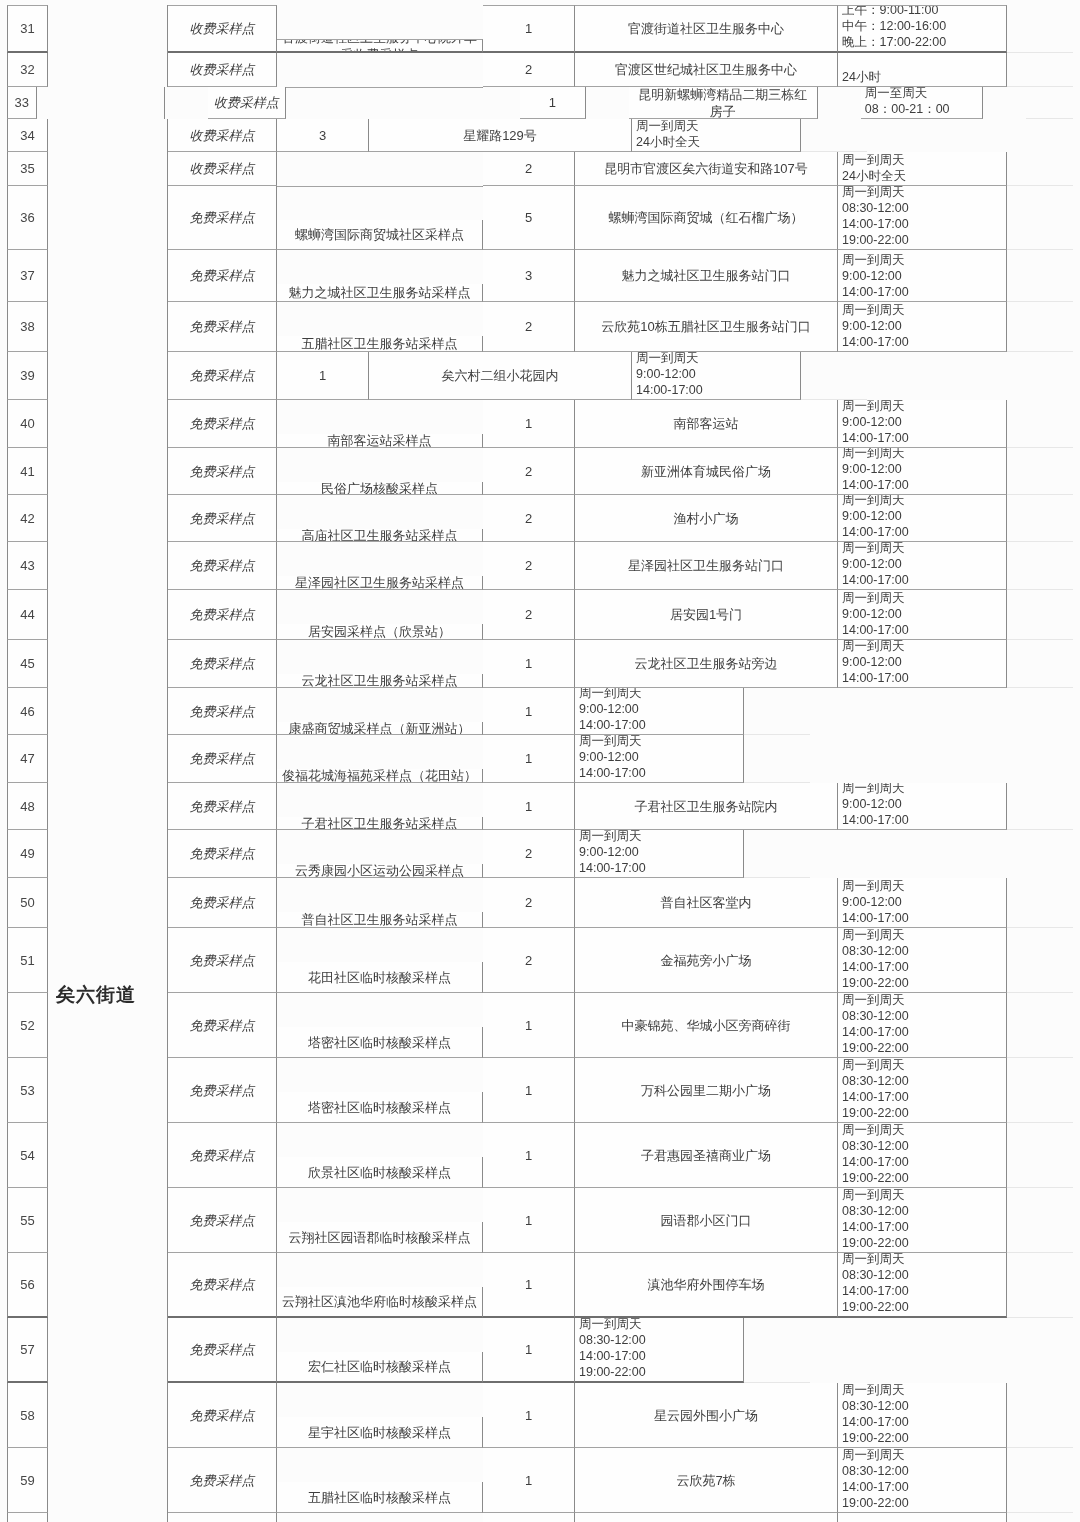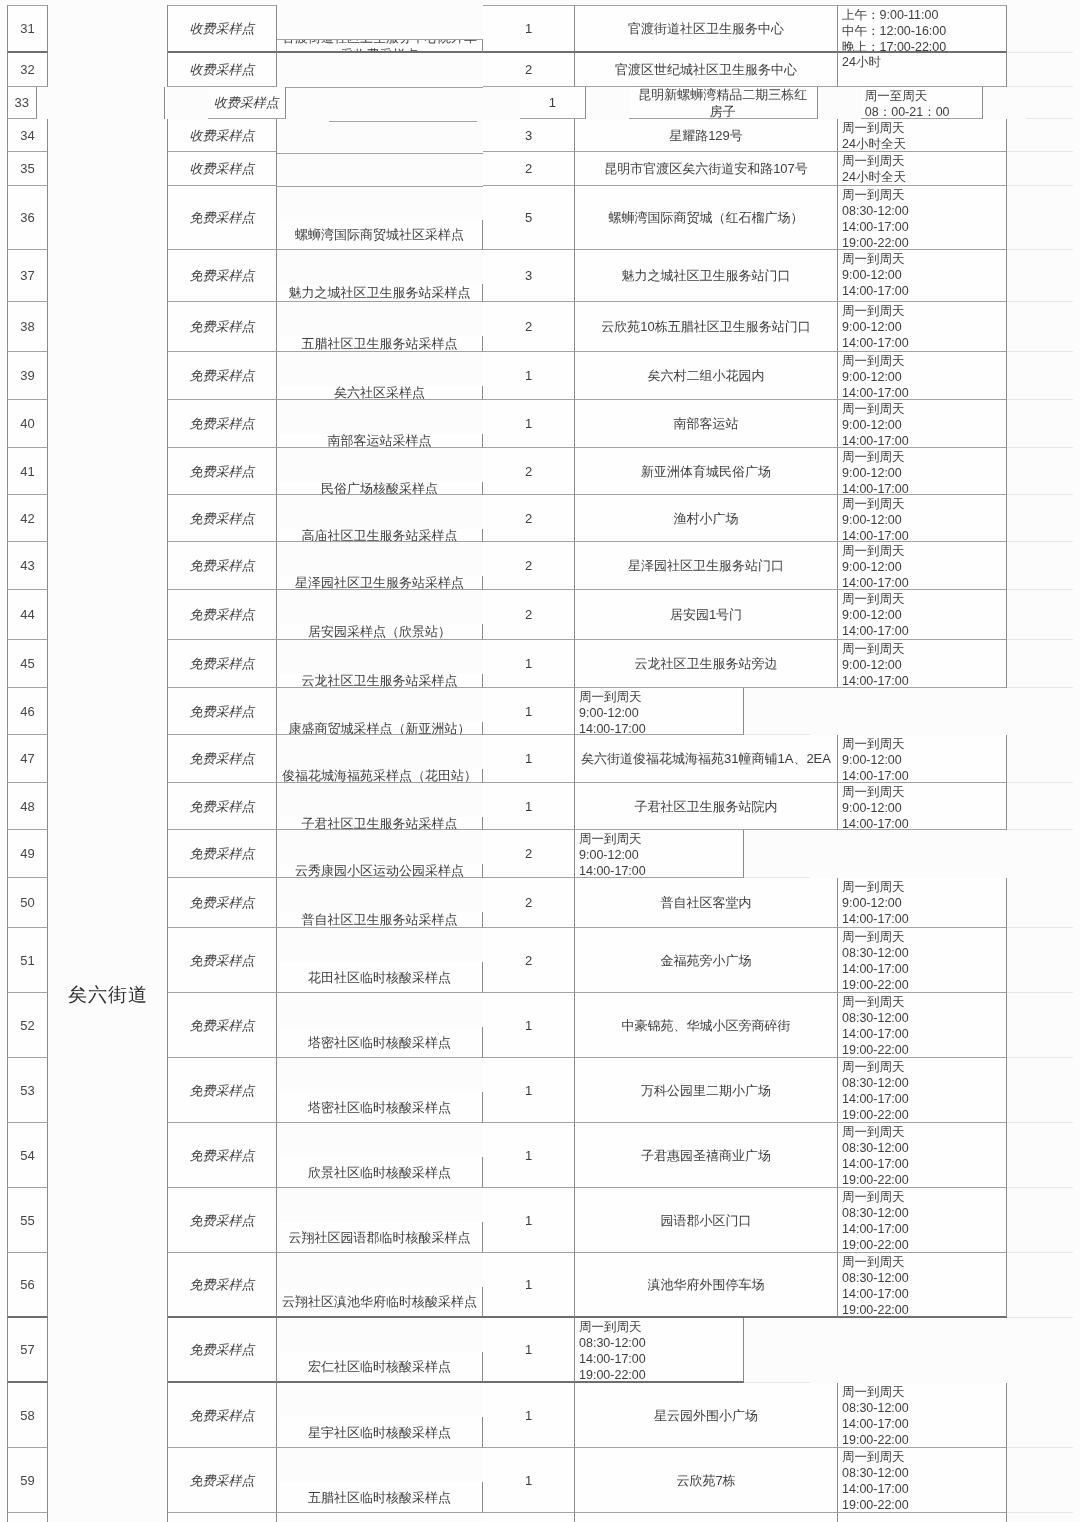--- a/index.html
+++ b/index.html
@@ -23,32 +23,32 @@
   .row.first .cell{border-top:1px solid #a3a3a3;}
   .row.thick-bottom .cell{border-bottom:2px solid #6e6e6e;}
   .c-no{width:41px;border-left:1px solid #8a8a8a;color:#464646;}
   .c-sp{width:120px;border-bottom:none !important;border-top:none !important;background:transparent;}
   .c-type{width:109px;font-style:italic;}
   .c-name{width:206px;padding:0 4px;margin-top:34px;}
   .c-count{width:92px;}
   .c-addr{width:263px;padding:0 4px;}
   .c-hours{
     width:169px;text-align:left;padding:1px 4px;
-    font-size:12.5px;line-height:16px;justify-content:flex-start;
+    font-size:12.5px;line-height:16px;justify-content:flex-end;
   }
   .c-gutter{
     width:66px;background:transparent;
     border-right:none;border-top:none !important;
     border-bottom:1px solid #e7e7e7;
   }
   .row.thick-bottom .c-gutter{border-bottom:1px solid #e7e7e7;}
   .street-overlay{
-    position:absolute;left:48px;top:975px;width:120px;height:40px;
+    position:absolute;left:36px;top:975px;width:120px;height:40px;
     display:flex;align-items:center;justify-content:center;
-    font-size:19px;font-weight:normal;color:#2c2c2c;letter-spacing:1px;
+    font-size:19px;font-weight:bold;color:#2c2c2c;letter-spacing:1px;
     pointer-events:none;
   }
 </style>
 </head>
 <body>
 
 <div class="screen">
   <div class="table" id="table">
       <div class="row first thick-bottom" style="height: 48px;">
         <div class="cell c-no">31</div>
@@ -86,21 +86,20 @@
         <div class="cell c-hours">
           <div>周一至周天</div>
           <div>08：00-21：00</div>
         </div>
         <div class="cell c-gutter"></div>
       </div>
       <div class="row" style="height: 33px;">
         <div class="cell c-no">34</div>
         <div class="cell c-sp"></div>
         <div class="cell c-type">收费采样点</div>
-        <div class="cell c-name">昆明市第一人民医院星耀医院</div>
         <div class="cell c-count">3</div>
         <div class="cell c-addr">星耀路129号</div>
         <div class="cell c-hours">
           <div>周一到周天</div>
           <div>24小时全天</div>
         </div>
         <div class="cell c-gutter"></div>
       </div>
       <div class="row" style="height: 34px;">
         <div class="cell c-no">35</div>
@@ -155,21 +154,20 @@
           <div>周一到周天</div>
           <div>9:00-12:00</div>
           <div>14:00-17:00</div>
         </div>
         <div class="cell c-gutter"></div>
       </div>
       <div class="row" style="height: 48px;">
         <div class="cell c-no">39</div>
         <div class="cell c-sp"></div>
         <div class="cell c-type">免费采样点</div>
-        <div class="cell c-name">矣六社区采样点</div>
         <div class="cell c-count">1</div>
         <div class="cell c-addr">矣六村二组小花园内</div>
         <div class="cell c-hours">
           <div>周一到周天</div>
           <div>9:00-12:00</div>
           <div>14:00-17:00</div>
         </div>
         <div class="cell c-gutter"></div>
       </div>
       <div class="row" style="height: 48px;">
@@ -268,21 +266,20 @@
           <div>14:00-17:00</div>
         </div>
         <div class="cell c-gutter"></div>
       </div>
       <div class="row" style="height: 48px;">
         <div class="cell c-no">47</div>
         <div class="cell c-sp"></div>
         <div class="cell c-type">免费采样点</div>
         <div class="cell c-name">俊福花城海福苑采样点（花田站）</div>
         <div class="cell c-count">1</div>
-        <div class="cell c-addr">矣六街道俊福花城海福苑31幢商铺1A、2EA</div>
         <div class="cell c-hours">
           <div>周一到周天</div>
           <div>9:00-12:00</div>
           <div>14:00-17:00</div>
         </div>
         <div class="cell c-gutter"></div>
       </div>
       <div class="row" style="height: 47px;">
         <div class="cell c-no">48</div>
         <div class="cell c-sp"></div>

